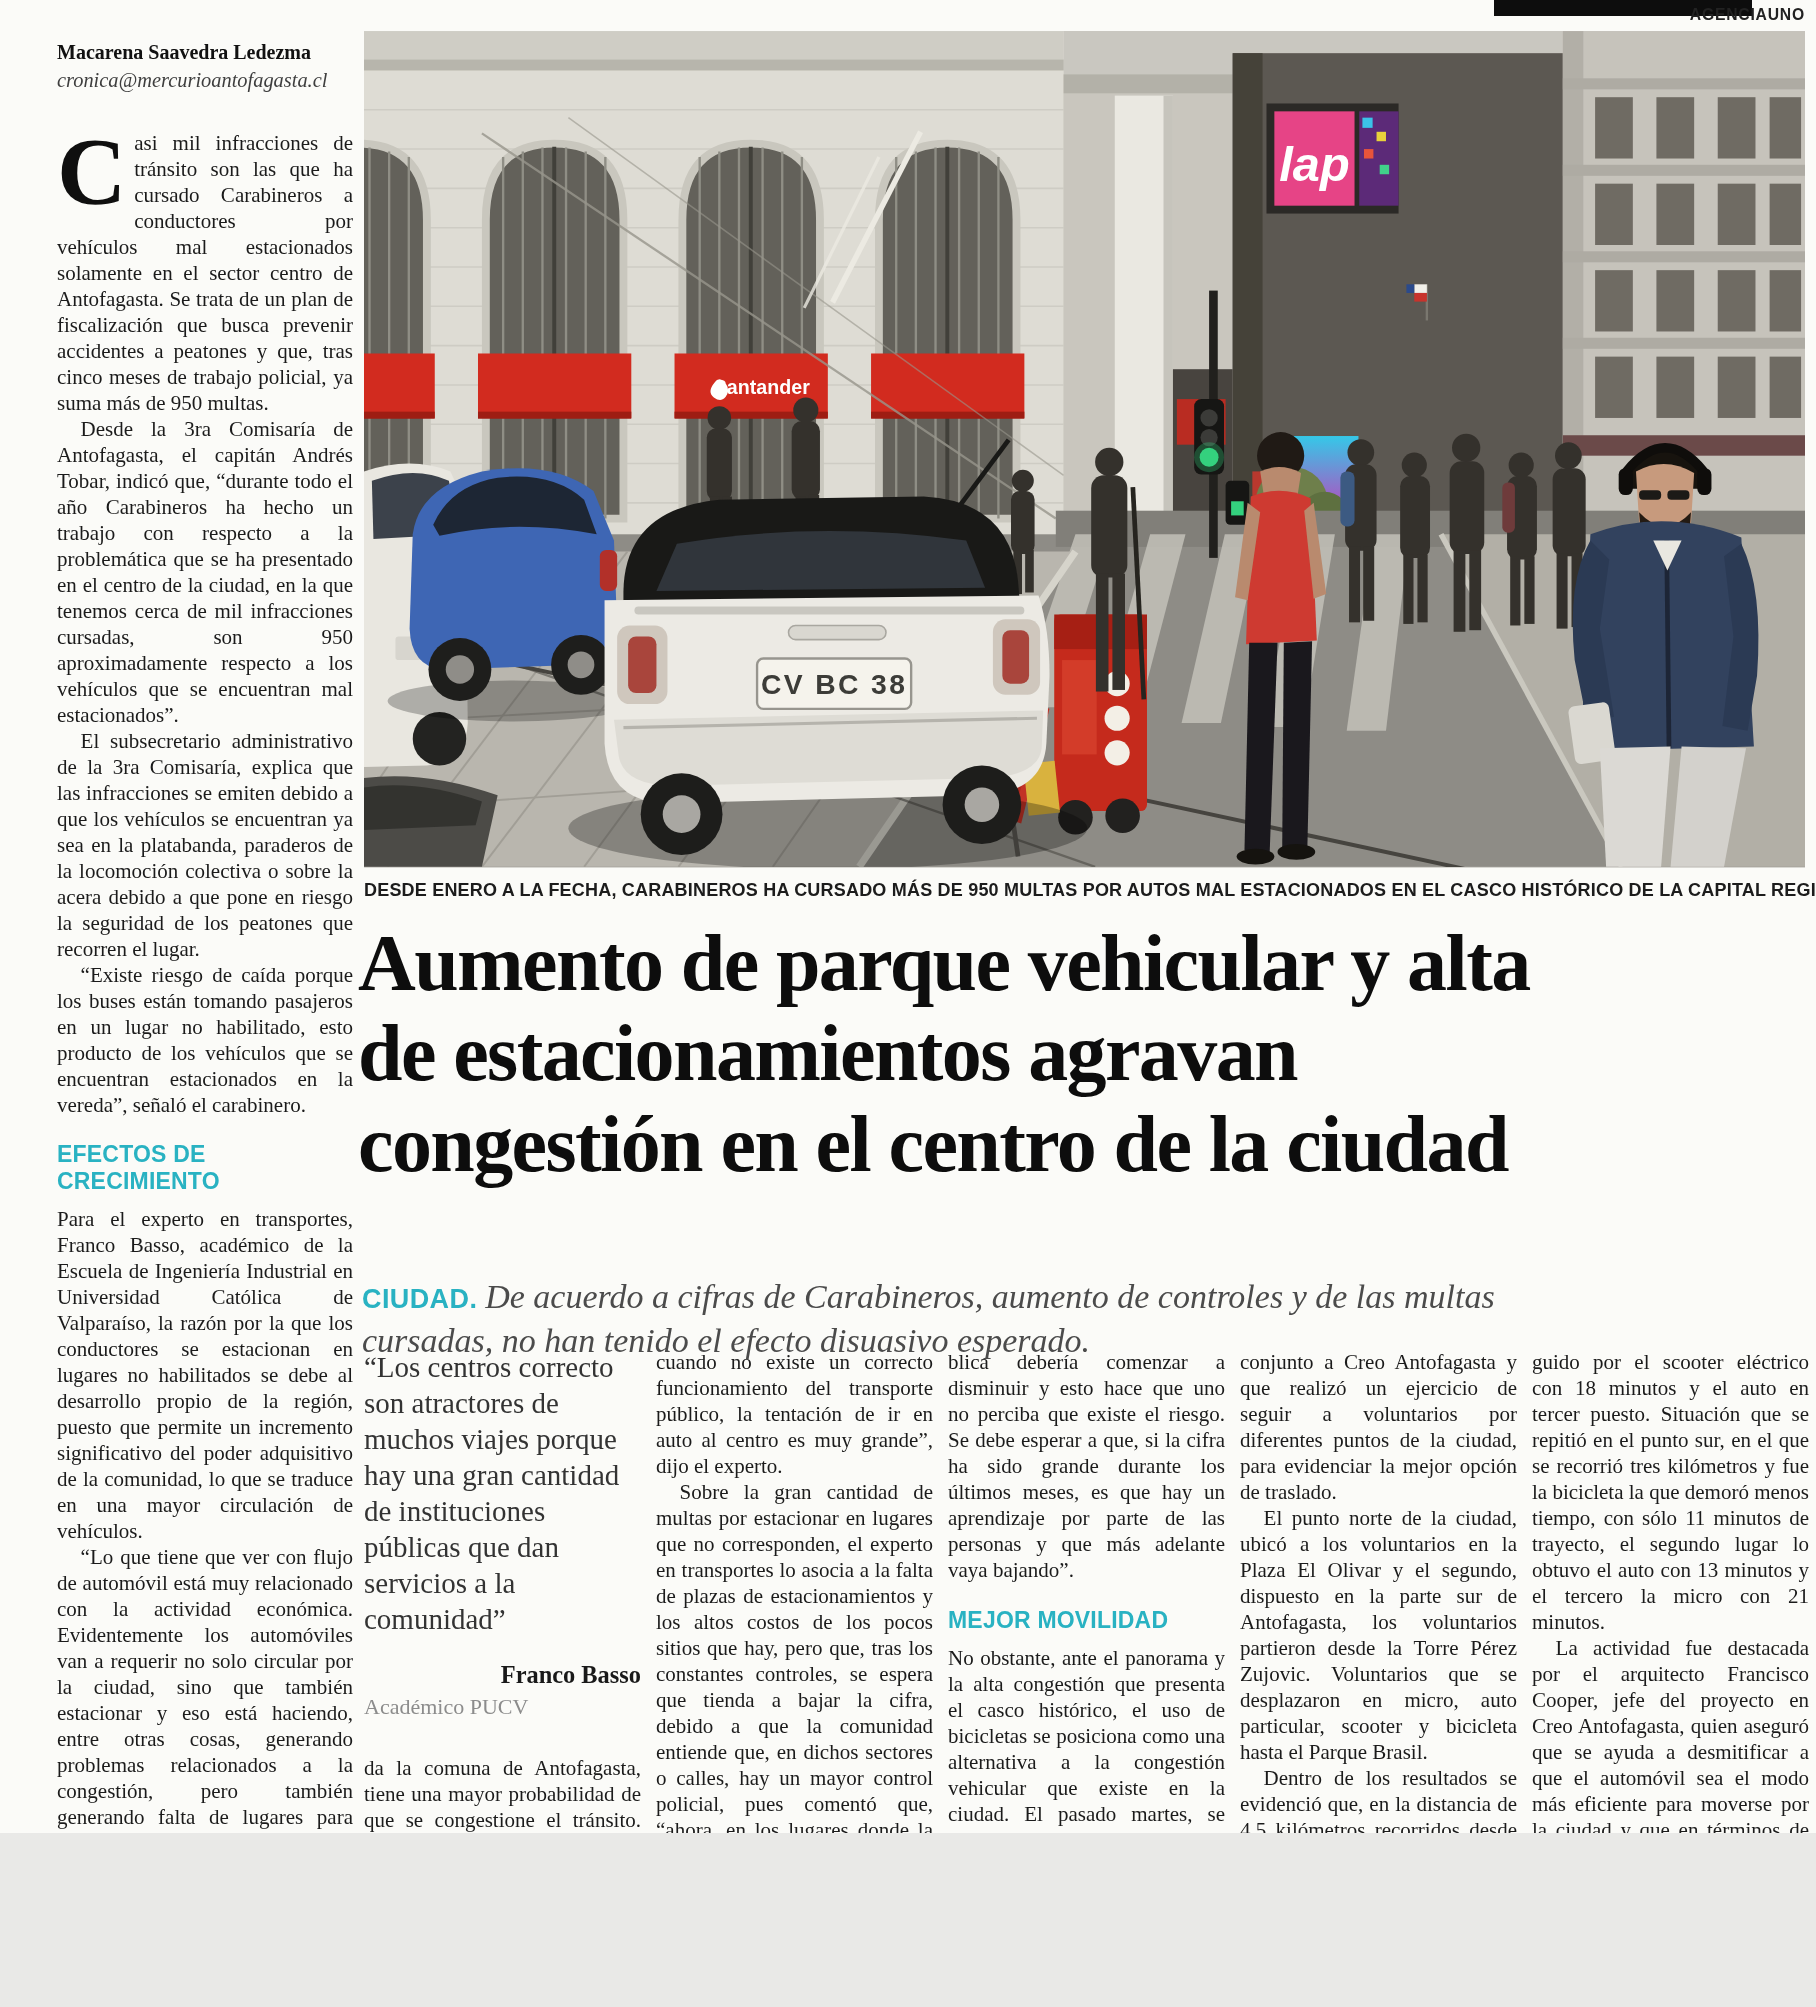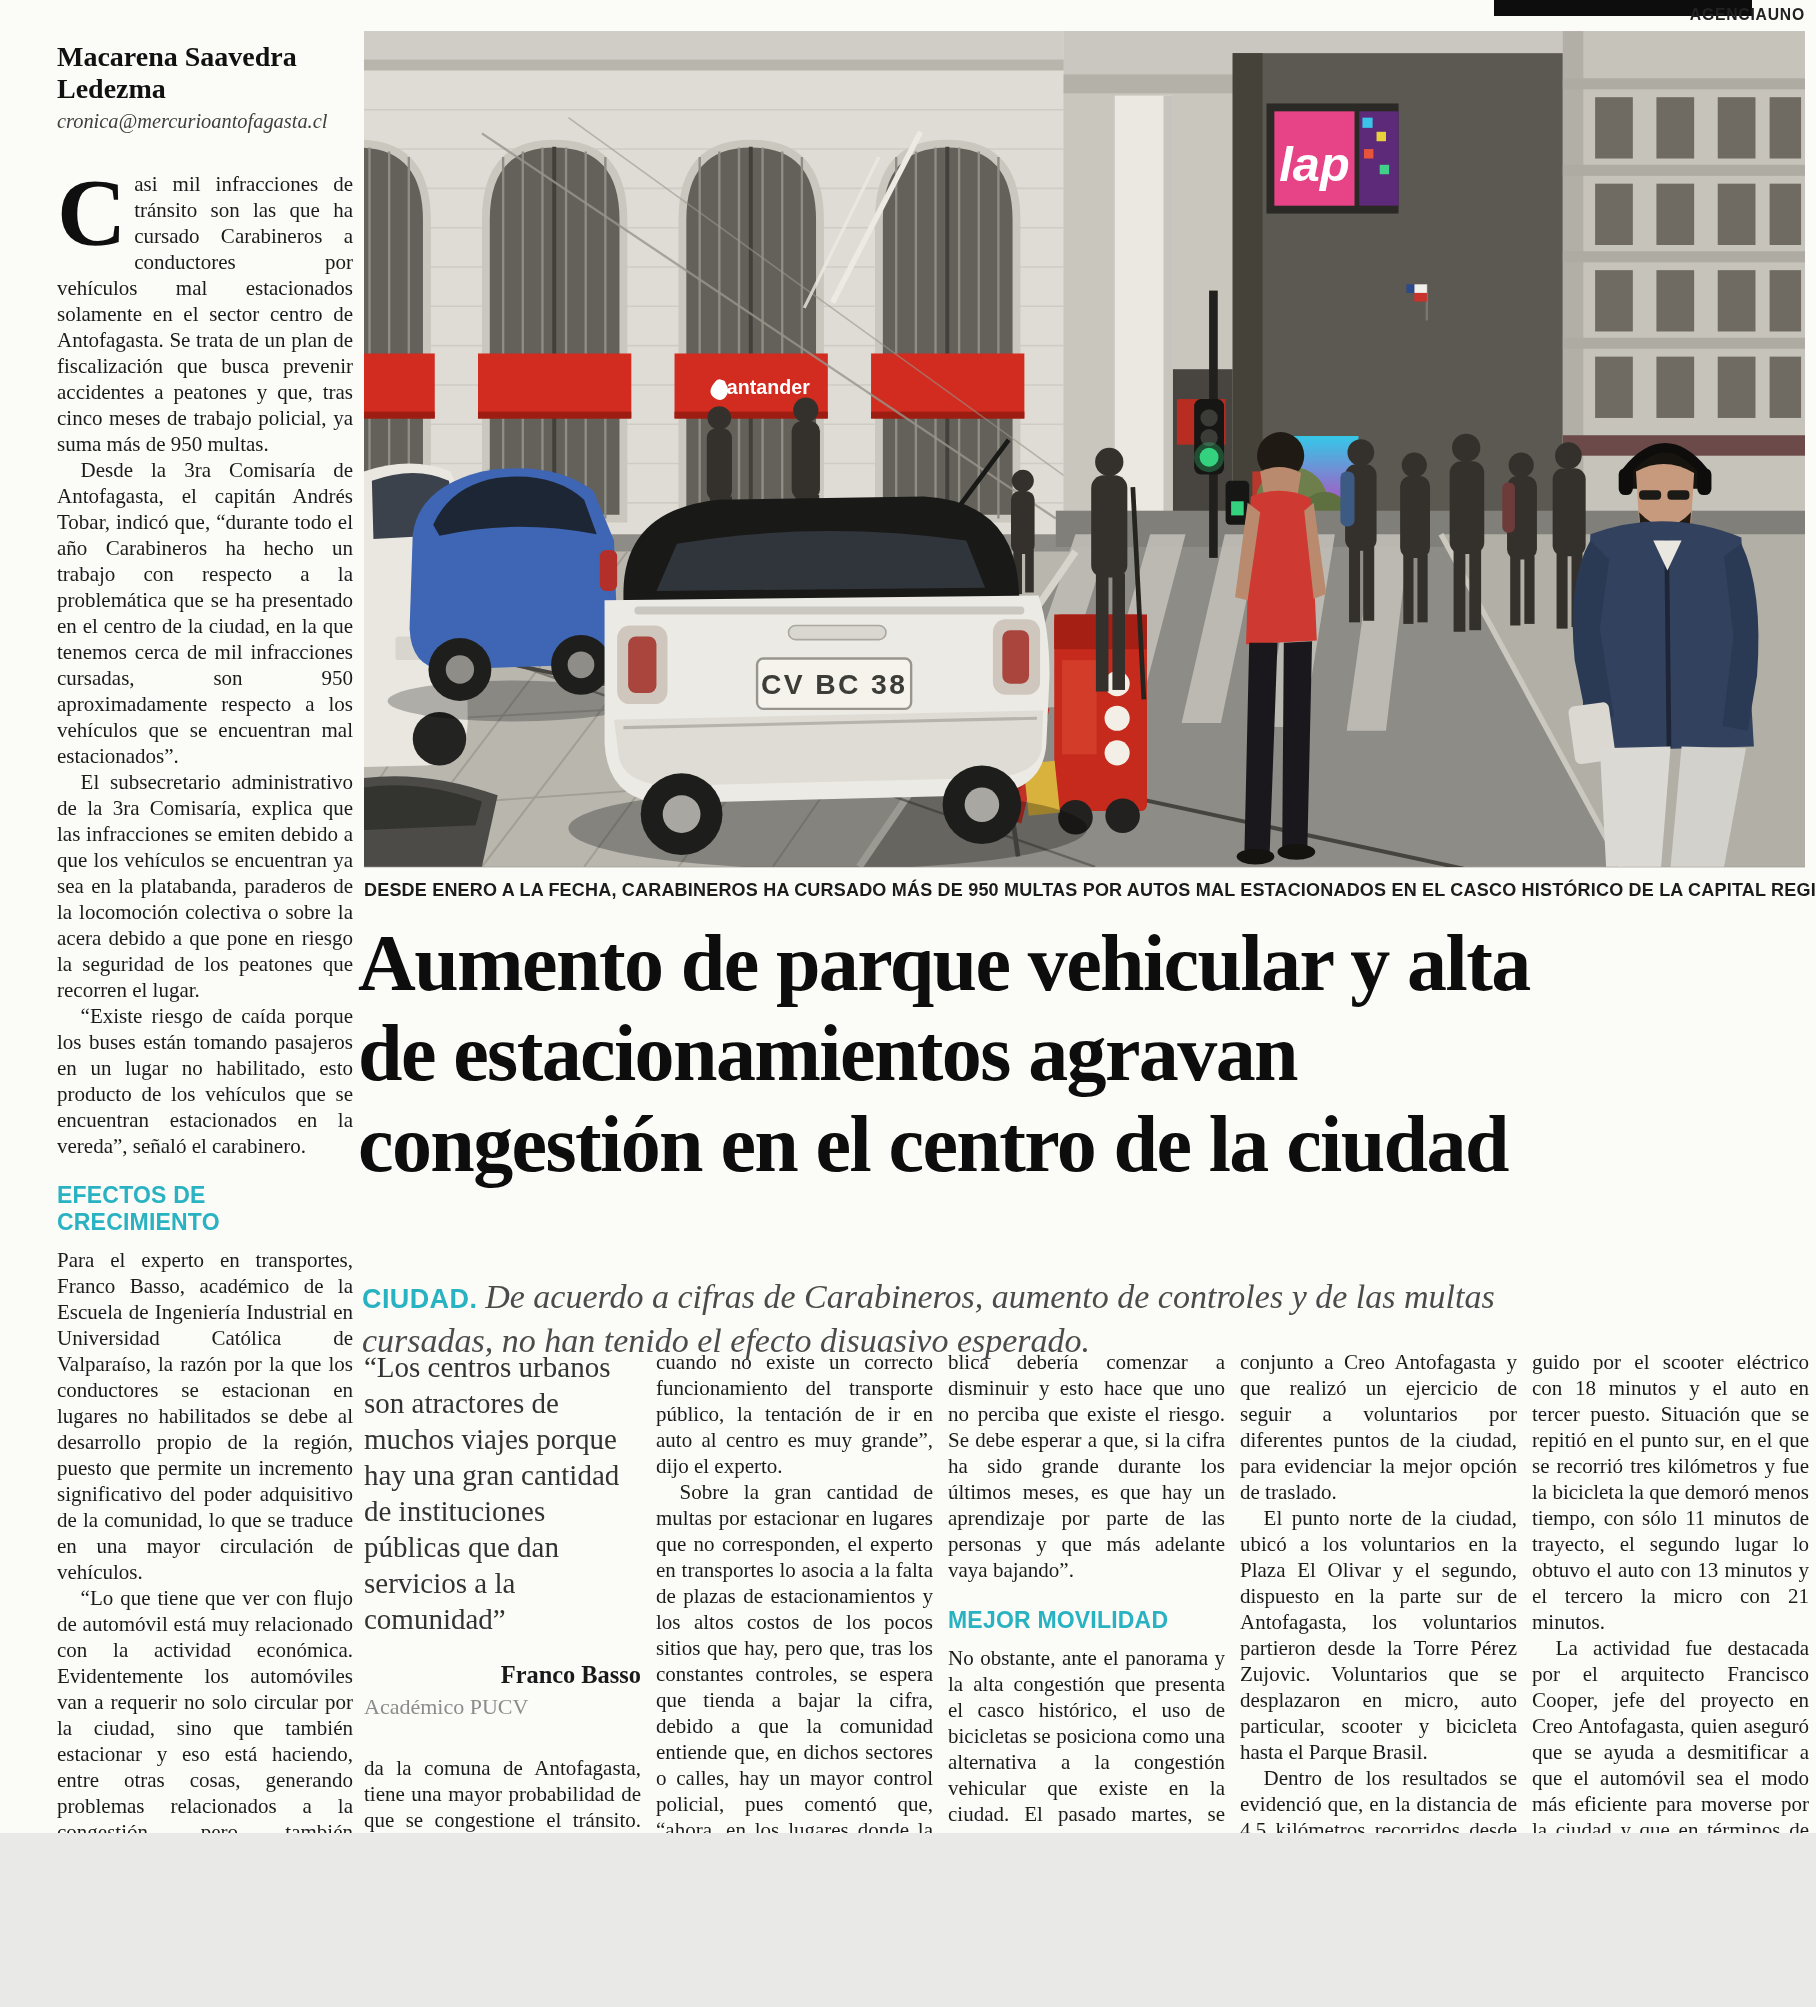--- a/index.html
+++ b/index.html
@@ -7,21 +7,21 @@
           font-family:"Liberation Serif", serif; color:#1b1b1b;padding-left:28px; }
 
   
   .topbar { position:absolute; left:1494px; top:0; width:258px; height:15.7px; background:#0d0d0d; }
   .photo-credit { position:absolute; left:364px; top:6.3px; width:1441px; text-align:right;
                   font-family:"Liberation Sans", sans-serif; font-weight:bold; font-size:15.7px;
                   letter-spacing:0.8px; color:#222; }
 
   
   .left-col { position:absolute; left:57px; top:41px; width:296px; }
-  .byline-name { font-size:28px; font-weight:bold; color:#111; }
+  .byline-name { font-size:20px; font-weight:bold; color:#111; }
   .byline-email { font-size:20.4px; font-style:italic; color:#3e3e3e; margin-top:4.7px; }
   .left-col .body-text { margin-top:38px; }
 
   .body-text p { font-size:21px; line-height:26px; text-align:justify; margin:0; color:#1b1b1b; }
   .body-text div p + p { text-indent:23.6px; }
   .indent-all p { text-indent:23.6px; }
   .dropcap { float:left; font-size:96px; line-height:75px; font-weight:bold; padding:4.7px 7.9px 0 0; color:#0f0f0f; }
   .section-head { font-family:"Liberation Sans", sans-serif; font-size:23px; font-weight:bold;
                   color:#29b2c2; letter-spacing:0.2px; margin:23.6px 0 11px 0; }
 
@@ -429,21 +429,21 @@
   <h1 class="headline">
     <span>Aumento de parque vehicular y alta</span>
     <span>de estacionamientos agravan</span>
     <span>congestión en el centro de la ciudad</span>
   </h1>
 
   <p class="subhead"><span class="kicker">CIUDAD.</span><span>De acuerdo a cifras de Carabineros, aumento de controles y de las multas cursadas, no han tenido el efecto disuasivo esperado.</span></p>
 
   <div class="cols body-text">
     <div class="col">
-      <div class="pullquote">“Los centros urbanos son atractores de muchos viajes porque hay una gran cantidad de instituciones públicas que dan servicios a la comunidad”</div>
+      <div class="pullquote">“Los centros correcto son atractores de muchos viajes porque hay una gran cantidad de instituciones públicas que dan servicios a la comunidad”</div>
       <div class="pq-author">Franco Basso</div>
       <div class="pq-role">Académico PUCV</div>
       <div class="cont">
           <p class="para">da la comuna de Antofagasta, tiene una mayor probabilidad de que se congestione el tránsito. “Es algo que ocurre en la mayoría de los lugares céntricos de las grandes ciudades y es que los centros urbanos son atractores de muchos viajes porque hay una gran cantidad de instituciones públicas que dan servicios a la comunidad y</p>
         </div>
     </div>
     <div class="col">
         <p class="para">cuando no existe un correcto funcionamiento del transporte público, la tentación de ir en auto al centro es muy grande”, dijo el experto.</p>
         <p class="para">Sobre la gran cantidad de multas por estacionar en lugares que no corresponden, el experto en transportes lo asocia a la falta de plazas de estacionamientos y los altos costos de los pocos sitios que hay, pero que, tras los constantes controles, se espera que tienda a bajar la cifra, debido a que la comunidad entiende que, en dichos sectores o calles, hay un mayor control policial, pues comentó que, “ahora, en los lugares donde la gente sabe que hay una fiscalización alta, el estacionarse mal en la vía pú-</p>
       </div>

